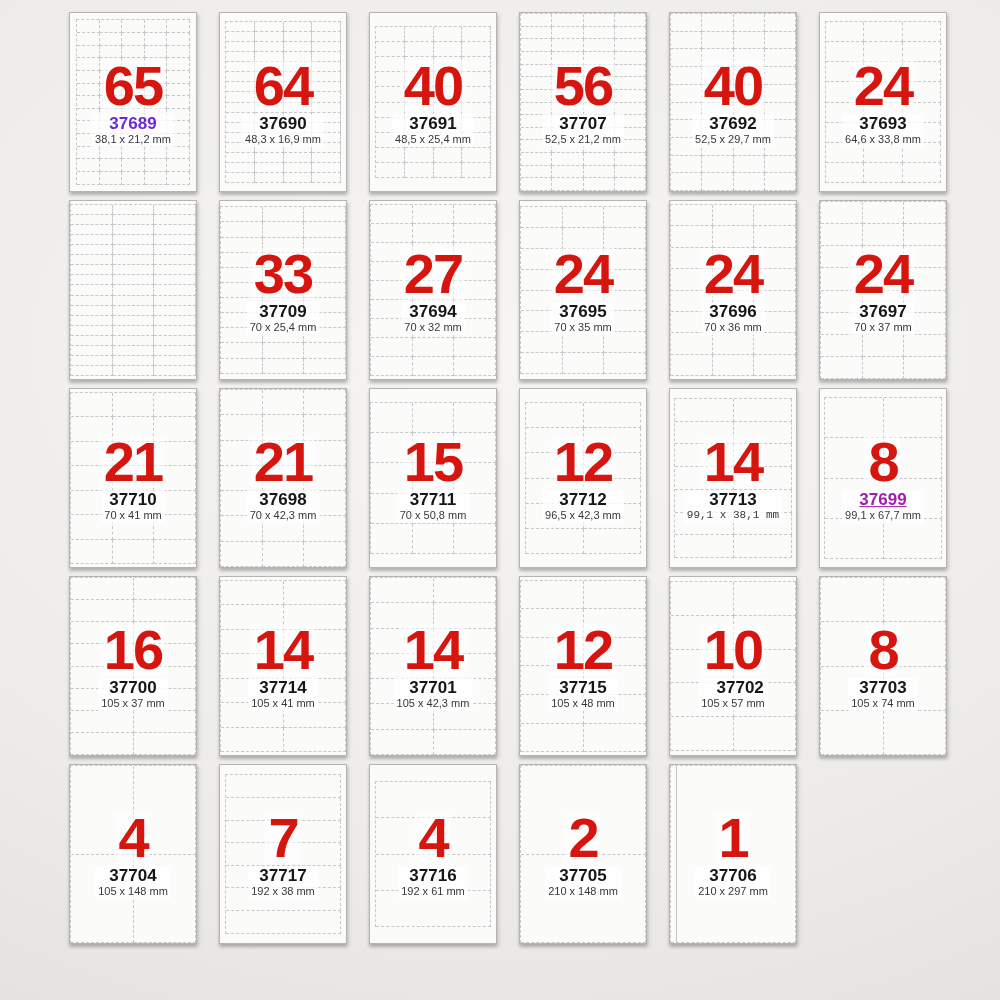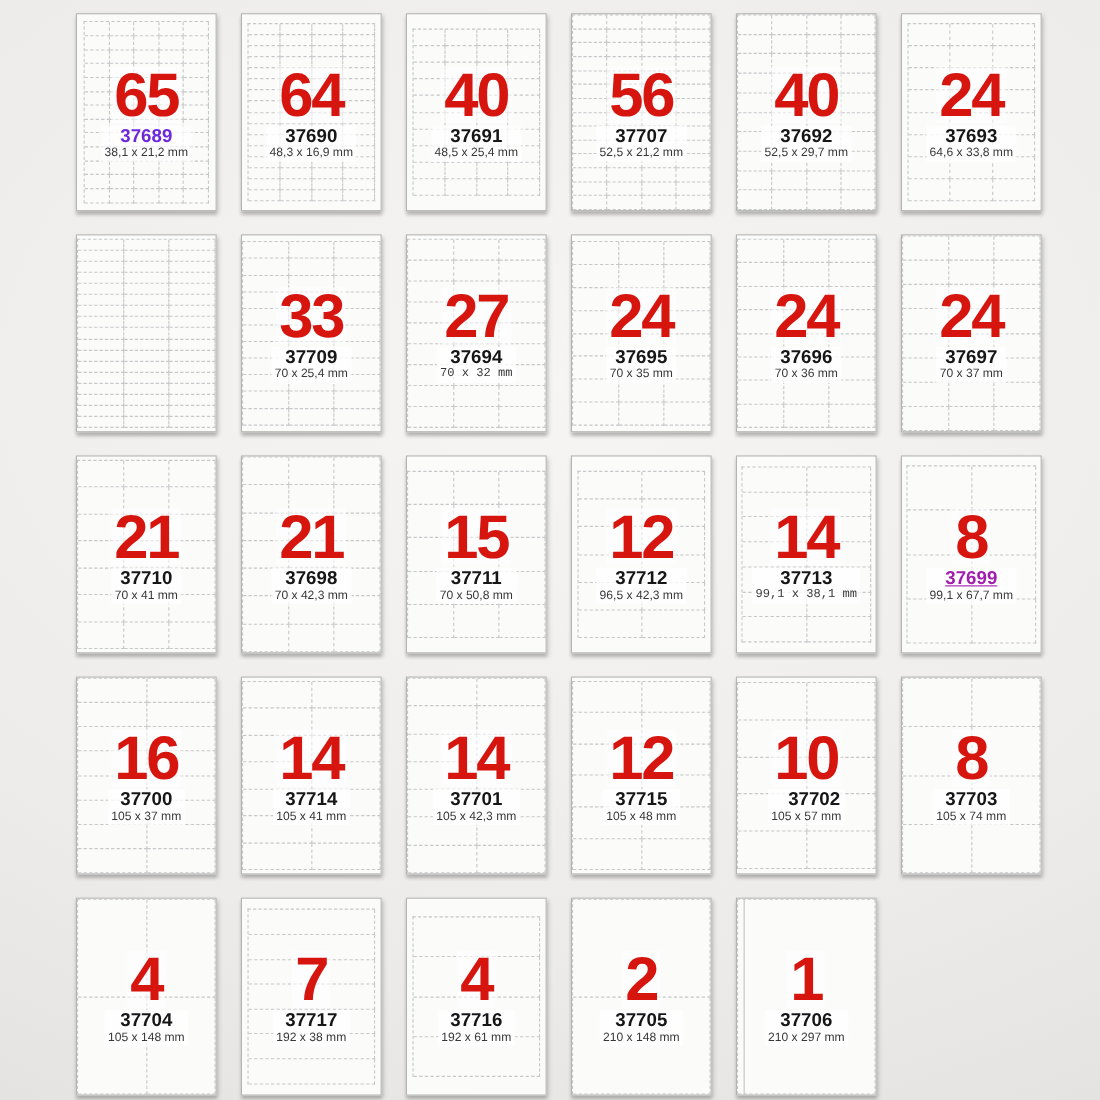--- a/index.html
+++ b/index.html
@@ -5,21 +5,21 @@
   html,body{margin:0;padding:0;}
   body{
     width:1000px;height:1000px;overflow:hidden;
     font-family:"Liberation Sans", sans-serif;
     background:
       radial-gradient(130% 95% at 50% 35%, #f6f5f3 0%, #edecea 52%, #dddcda 100%);
   }
   #board{width:1000px;padding-top:12px;box-sizing:border-box;}
   .prod-row{
     display:flex;justify-content:flex-start;
-    padding-left:58px;margin-bottom:19px;
+    padding-left:58px;margin-bottom:6px;
   }
   .tile{
     width:150px;height:182px;flex:0 0 150px;
     display:flex;align-items:flex-start;justify-content:center;
   }
   .sheet{
     position:relative;width:128px;height:180px;box-sizing:border-box;
     background:#fbfbfa;
     border:1px solid #b4b4b2;
     box-shadow:0 3px 3px rgba(70,70,70,.28), 2px 2px 4px rgba(70,70,70,.14);
@@ -512,21 +512,21 @@
             <i></i>
             <i></i>
             <i></i>
             <i></i>
             <i></i>
             <i></i>
             <i></i>
             <i></i>
             <i></i>
           </div>
-          <div class="overlay"><div class="count" style="color: rgb(214, 21, 15);">27</div><div class="article" style="color: rgb(22, 22, 22);">37694</div><div class="dims" style="color: rgb(56, 56, 56); font-family: Liberation Mono, monospace;">70 x 32 mm</div></div>
+          <div class="overlay"><div class="count" style="color: rgb(214, 21, 15);">27</div><div class="article" style="color: rgb(22, 22, 22);">37694</div><div class="dims" style="color: rgb(56, 56, 56);">70 x 32 mm</div></div>
         </div>
       </div>
       <div class="tile">
         <div class="sheet" style="border-color: rgb(180, 180, 178); background: rgb(251, 251, 250);">
           <div class="grid" style="inset: 2.86195% 0%; grid-template-columns: repeat(3, 1fr); grid-template-rows: repeat(8, 1fr);">
             <i></i>
             <i></i>
             <i></i>
             <i></i>
             <i></i>

